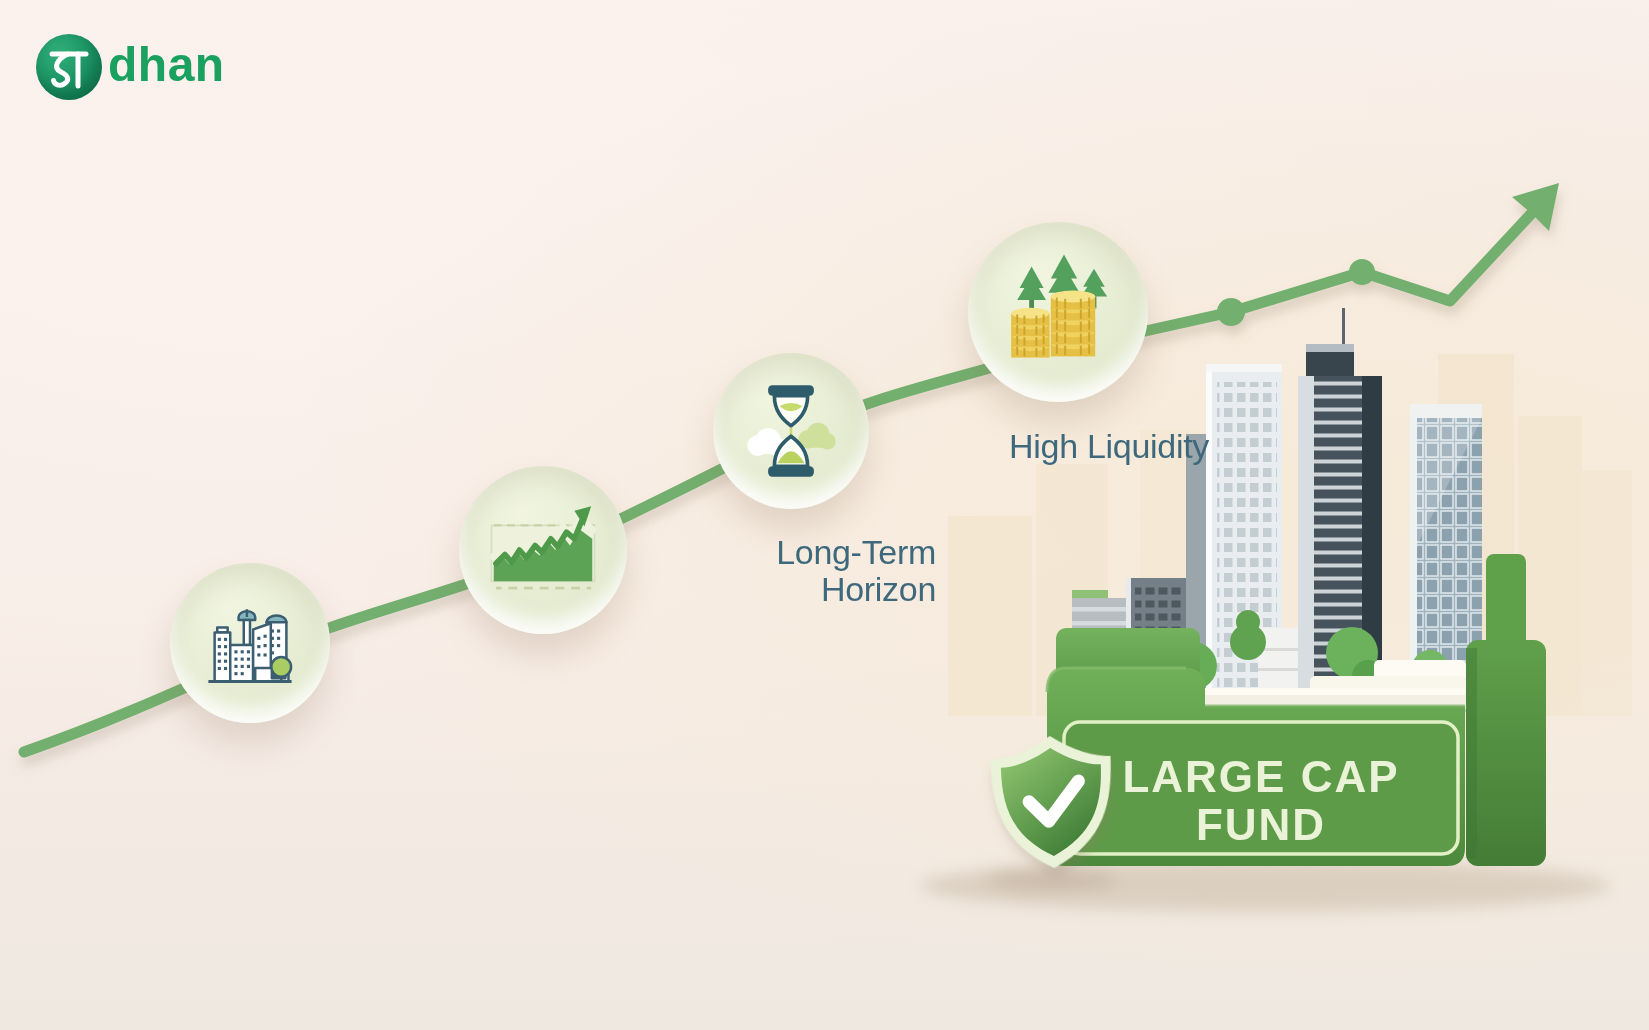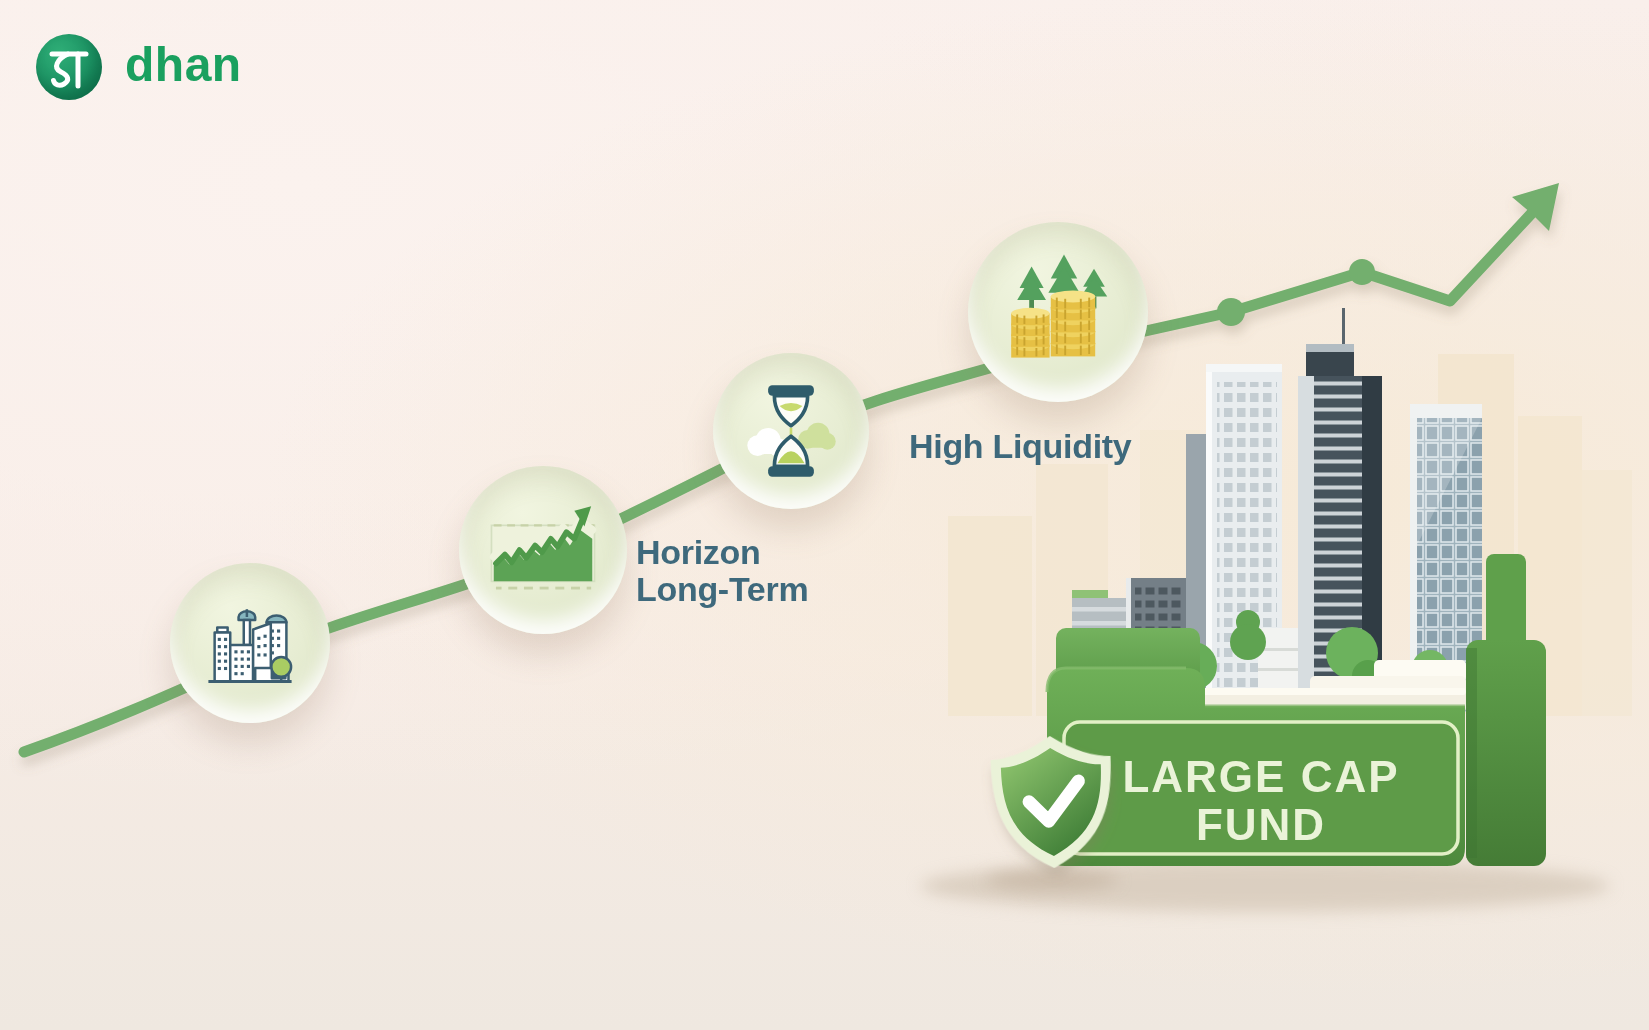--- a/index.html
+++ b/index.html
@@ -6,42 +6,42 @@
   body{font-family:"Liberation Sans",sans-serif;}
   .stage{
     position:relative;width:1649px;height:1030px;overflow:hidden;
     background:
       radial-gradient(120% 90% at 82% 48%, #f6ead8 0%, rgba(246,234,216,0) 55%),
       radial-gradient(130% 100% at 18% 18%, #fbf2ee 0%, rgba(251,242,238,0) 60%),
       linear-gradient(180deg,#f9efeb 0%,#f7ece5 60%,#efe8e0 100%);
   }
   .scene{position:absolute;inset:0;z-index:1;}
   
-  .logo{position:absolute;left:36px;top:34px;display:flex;align-items:center;gap:23px;z-index:5;}
+  .logo{position:absolute;left:36px;top:34px;display:flex;align-items:center;gap:6px;z-index:5;}
   .logo-mark{
     width:66px;height:66px;border-radius:50%;
     background:radial-gradient(circle at 35% 28%, #2fae77 0%, #1b9263 55%, #0f7a52 100%);
     box-shadow:inset -6px -9px 14px rgba(0,60,35,.30);
     display:flex;align-items:center;justify-content:center;
   }
   .logo-word{font-size:48px;font-weight:700;color:#1aa05f;letter-spacing:.5px;line-height:1;padding-bottom:4px;}
   
   .circle{
     position:absolute;z-index:3;border-radius:50%;
     background:radial-gradient(circle at 38% 28%, #f1f5e0 0%, #e7edd3 50%, #dbe4c3 100%);
     box-shadow:
       inset 0 -14px 18px rgba(255,255,255,.9),
       inset 0 12px 24px rgba(150,145,110,.16),
       0 20px 32px rgba(145,120,95,.22);
     display:flex;align-items:center;justify-content:center;
   }
   
   .step-label{
-    position:absolute;z-index:4;text-align:left;
-    font-size:34px;font-weight:700;letter-spacing:-.3px;
+    position:absolute;z-index:4;text-align:right;
+    font-size:34px;font-weight:400;letter-spacing:-.3px;
     color:#3e697c;line-height:37px;
   }
   .step-label span{display:block;}
 </style>
 </head>
 <body>
 
 <div class="stage">
 
   <svg class="scene" viewBox="0 0 1649 1030" aria-hidden="true">
@@ -375,21 +375,21 @@
               <path d="M76 38 v8"></path>
           </g>
         </g>
       </g>
     </svg>
   </div>
 
 
 
   <div class="step-label" style="left:636px;top:534px;width:300px">
+    <span>Long-Term</span>
     <span>Horizon</span>
-    <span>Long-Term</span>
   </div>
 
   <div class="step-label" style="left:909px;top:428px;width:300px">
     <span>High Liquidity</span>
   </div>
 
 </div>
 
 </body></html>

